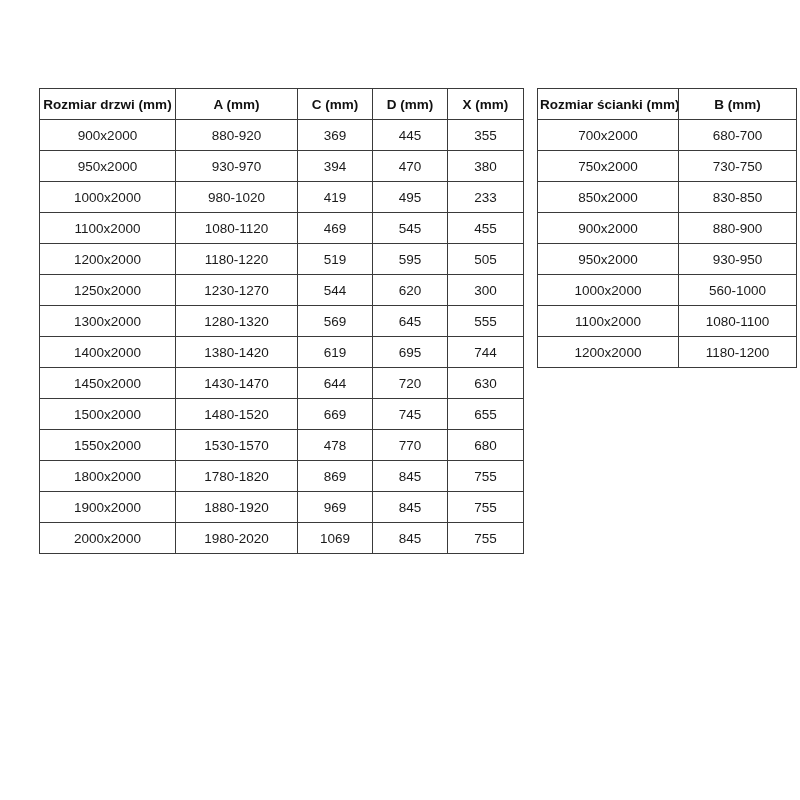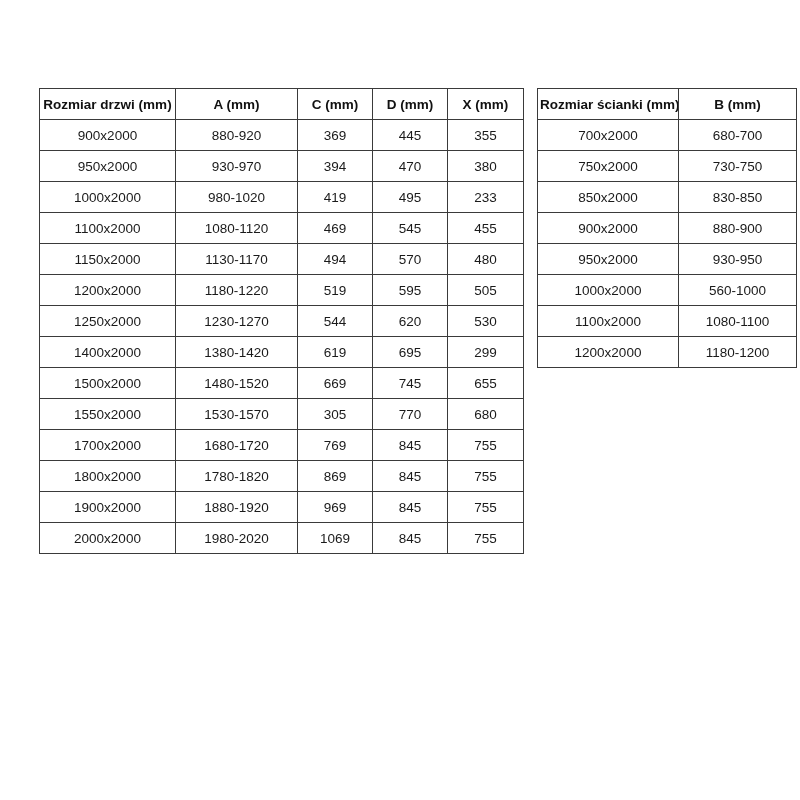--- a/index.html
+++ b/index.html
@@ -87,67 +87,67 @@
           <td>233</td>
         </tr>
         <tr>
           <td>1100x2000</td>
           <td>1080-1120</td>
           <td>469</td>
           <td>545</td>
           <td>455</td>
         </tr>
         <tr>
-          <td>1150x2000</td>
-          <td>1130-1170</td>
-          <td>494</td>
-          <td>570</td>
-          <td>480</td>
-        </tr>
-        <tr>
           <td>1200x2000</td>
           <td>1180-1220</td>
           <td>519</td>
           <td>595</td>
           <td>505</td>
         </tr>
         <tr>
           <td>1250x2000</td>
           <td>1230-1270</td>
           <td>544</td>
           <td>620</td>
-          <td>530</td>
+          <td>300</td>
+        </tr>
+        <tr>
+          <td>1300x2000</td>
+          <td>1280-1320</td>
+          <td>569</td>
+          <td>645</td>
+          <td>555</td>
         </tr>
         <tr>
           <td>1400x2000</td>
           <td>1380-1420</td>
           <td>619</td>
           <td>695</td>
-          <td>299</td>
+          <td>744</td>
+        </tr>
+        <tr>
+          <td>1450x2000</td>
+          <td>1430-1470</td>
+          <td>644</td>
+          <td>720</td>
+          <td>630</td>
         </tr>
         <tr>
           <td>1500x2000</td>
           <td>1480-1520</td>
           <td>669</td>
           <td>745</td>
           <td>655</td>
         </tr>
         <tr>
           <td>1550x2000</td>
           <td>1530-1570</td>
-          <td>305</td>
+          <td>478</td>
           <td>770</td>
           <td>680</td>
-        </tr>
-        <tr>
-          <td>1700x2000</td>
-          <td>1680-1720</td>
-          <td>769</td>
-          <td>845</td>
-          <td>755</td>
         </tr>
         <tr>
           <td>1800x2000</td>
           <td>1780-1820</td>
           <td>869</td>
           <td>845</td>
           <td>755</td>
         </tr>
         <tr>
           <td>1900x2000</td>

